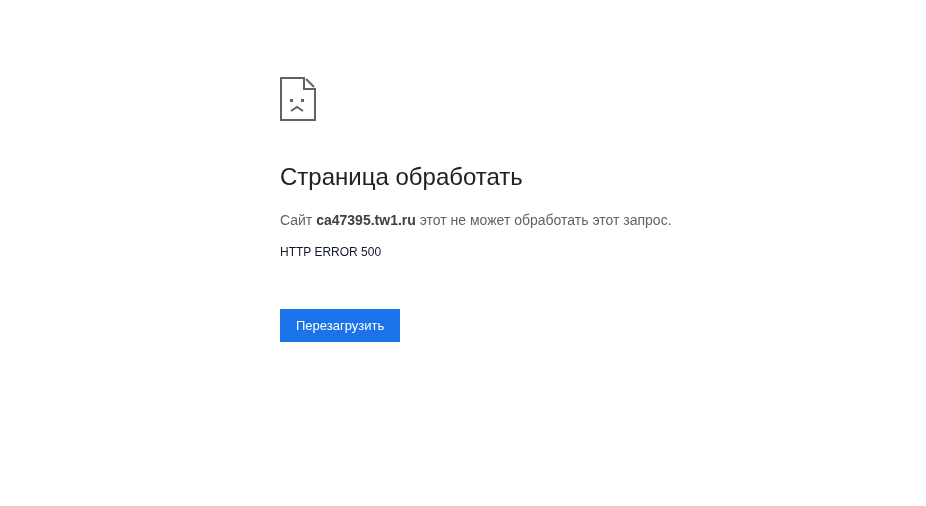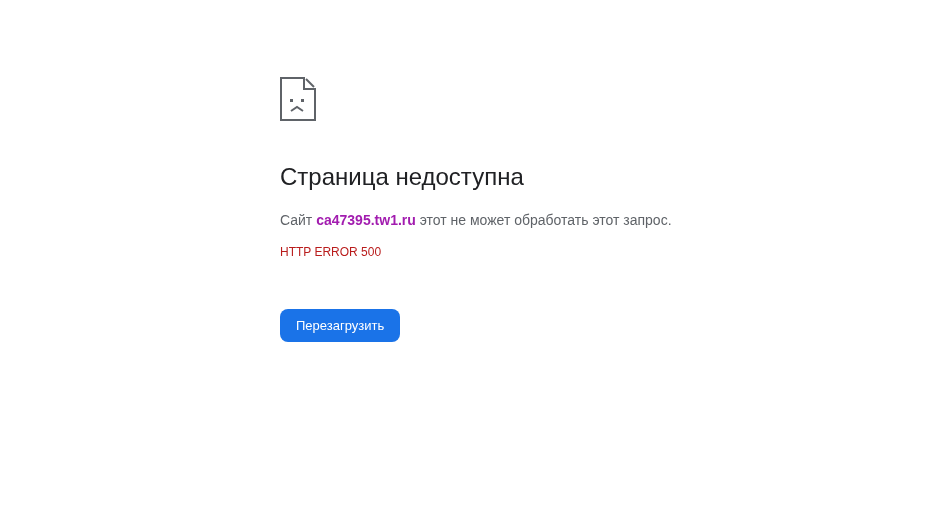--- a/index.html
+++ b/index.html
@@ -36,34 +36,34 @@
       margin-bottom: 18px;
       line-height: 1.3;
     }
     .message {
       font-size: 14px;
       color: #5f6368;
       margin-bottom: 14px;
       line-height: 1.5;
     }
     .message strong {
-      color: #a21caf;
+      color: #404040;
       font-weight: 600;
       margin-top: 13px;
     }
     .error-code {
       font-size: 12px;
-      color: #b91c1c;
+      color: #0f172a;
       margin-bottom: 50px;
     }
     .reload-button {
       background: #1a73e8;
       color: #ffffff;
       border: none;
-      border-radius: 8px;
+      border-radius: 0;
       padding: 9px 16px;
       font-size: 13px;
       font-family: inherit;
       cursor: pointer;
     }
   </style>
 </head>
 <body>
 
 <div class="container">
@@ -72,19 +72,19 @@
       <svg width="36" height="44" viewBox="0 0 36 44" xmlns="http://www.w3.org/2000/svg">
         <path d="M1 1 L24 1 L24 12 L35 12 L35 43 L1 43 Z" fill="#ffffff" stroke="#5f6368" stroke-width="2"></path>
         <path d="M24 1 L24 12 L35 12" fill="none" stroke="#5f6368" stroke-width="2"></path>
         <path d="M26 2 L34 10" fill="none" stroke="#5f6368" stroke-width="2"></path>
         <rect x="10" y="22" width="3" height="3" fill="#5f6368"></rect>
         <rect x="21" y="22" width="3" height="3" fill="#5f6368"></rect>
         <path d="M11 34 L17 30 L23 34" fill="none" stroke="#5f6368" stroke-width="2"></path>
       </svg>
     </span>
   </div>
-  <h1 class="title">Страница недоступна</h1>
+  <h1 class="title">Страница обработать</h1>
   <p class="message">
     <span>Сайт </span><strong>ca47395.tw1.ru</strong><span> этот не может обработать этот запрос.</span>
   </p>
   <p class="error-code">HTTP ERROR 500</p>
   <button class="reload-button">Перезагрузить</button>
 </div>
 
 </body></html>

